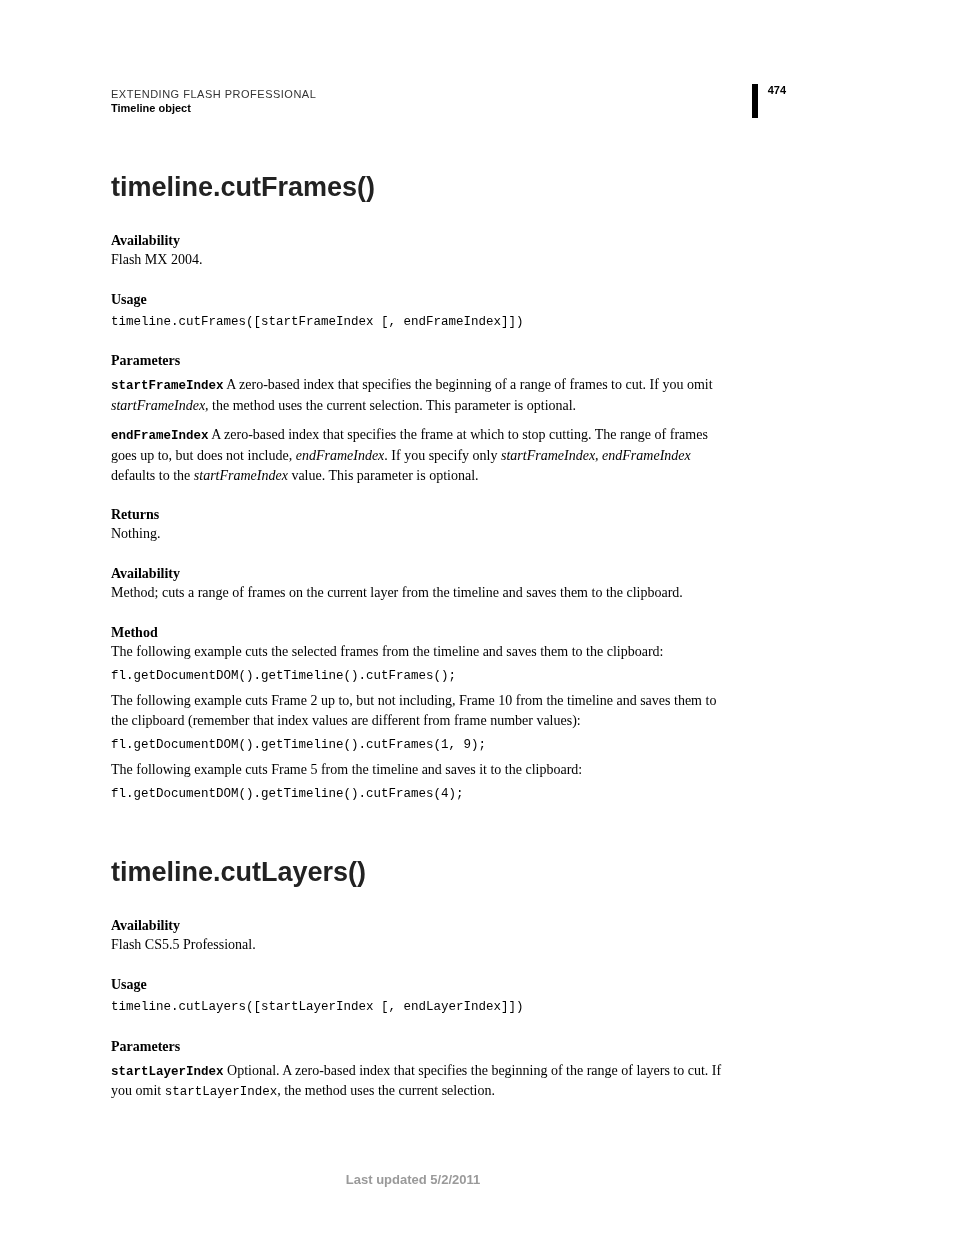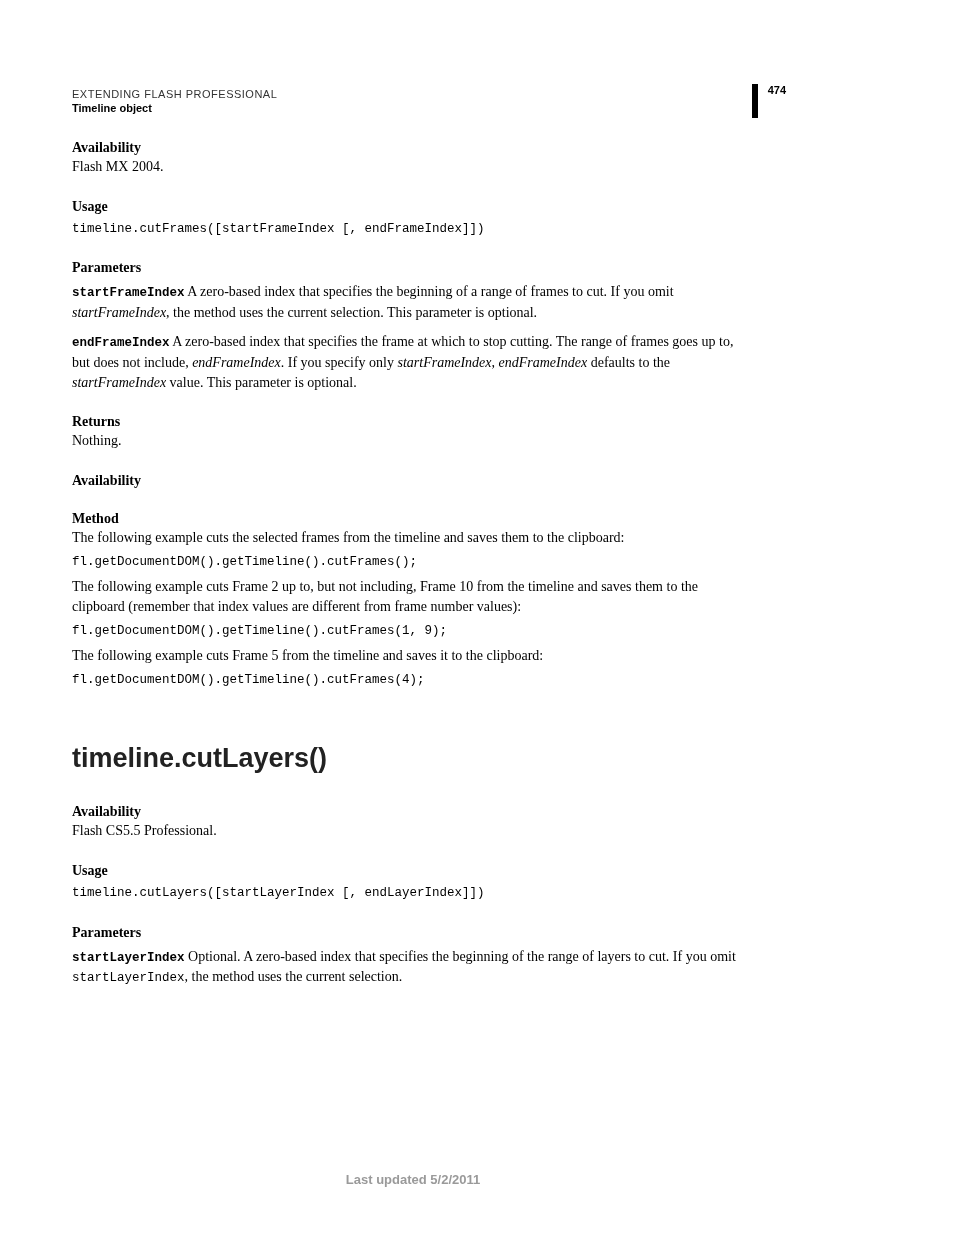--- a/index.html
+++ b/index.html
@@ -7,21 +7,21 @@
     padding: 0;
     font-family: "Minion Pro", Georgia, serif;
     background: #fff;
     color: #000;
   }
   .page {
     width: 826px;
     height: 1235px;
     position: relative;
     box-sizing: border-box;
-    padding: 88px 90px 40px 72px;
+    padding: 88px 90px 40px 111px;
   }
   .header-row {
     display: flex;
     justify-content: space-between;
     align-items: flex-start;
   }
   .header-left {
     font-family: "Myriad Pro", Arial, sans-serif;
   }
   .header-title {
@@ -102,40 +102,42 @@
 <div class="page">
 
   <div class="header-row">
     <div class="header-left">
       <div class="header-title">EXTENDING FLASH PROFESSIONAL</div>
       <div class="header-sub">Timeline object</div>
     </div>
     <div class="page-number-box">474</div>
   </div>
 
+  <h1 class="method-title">timeline.cutFrames()</h1>
 
   <div class="section-label">Availability</div>
   <div class="body-text">Flash MX 2004.</div>
 
   <div class="section-label">Usage</div>
   <div class="code-line">timeline.cutFrames([startFrameIndex [, endFrameIndex]])</div>
 
   <div class="section-label">Parameters</div>
   <div class="para">
     <span class="code-label">startFrameIndex</span><span>  A zero-based index that specifies the beginning of a range of frames to cut. If you omit </span><em class="italic">startFrameIndex</em><span>, the method uses the current selection. This parameter is optional.</span>
   </div>
 
   <div class="para spacer-top">
     <span class="code-label">endFrameIndex</span><span>  A zero-based index that specifies the frame at which to stop cutting. The range of frames goes up to, but does not include, </span><em class="italic">endFrameIndex</em><span>. If you specify only </span><em class="italic">startFrameIndex</em><span>, </span><em class="italic">endFrameIndex</em><span> defaults to the </span><em class="italic">startFrameIndex</em><span> value. This parameter is optional.</span>
   </div>
 
   <div class="section-label">Returns</div>
   <div class="body-text">Nothing.</div>
 
   <div class="section-label">Availability</div>
+  <div class="body-text">Method; cuts a range of frames on the current layer from the timeline and saves them to the clipboard.</div>
 
   <div class="section-label">Method</div>
   <div class="body-text">The following example cuts the selected frames from the timeline and saves them to the clipboard:</div>
   <div class="code-line">fl.getDocumentDOM().getTimeline().cutFrames();</div>
 
   <div class="para">The following example cuts Frame 2 up to, but not including, Frame 10 from the timeline and saves them to the clipboard (remember that index values are different from frame number values):</div>
   <div class="code-line">fl.getDocumentDOM().getTimeline().cutFrames(1, 9);</div>
 
   <div class="para">The following example cuts Frame 5 from the timeline and saves it to the clipboard:</div>
   <div class="code-line">fl.getDocumentDOM().getTimeline().cutFrames(4);</div>

